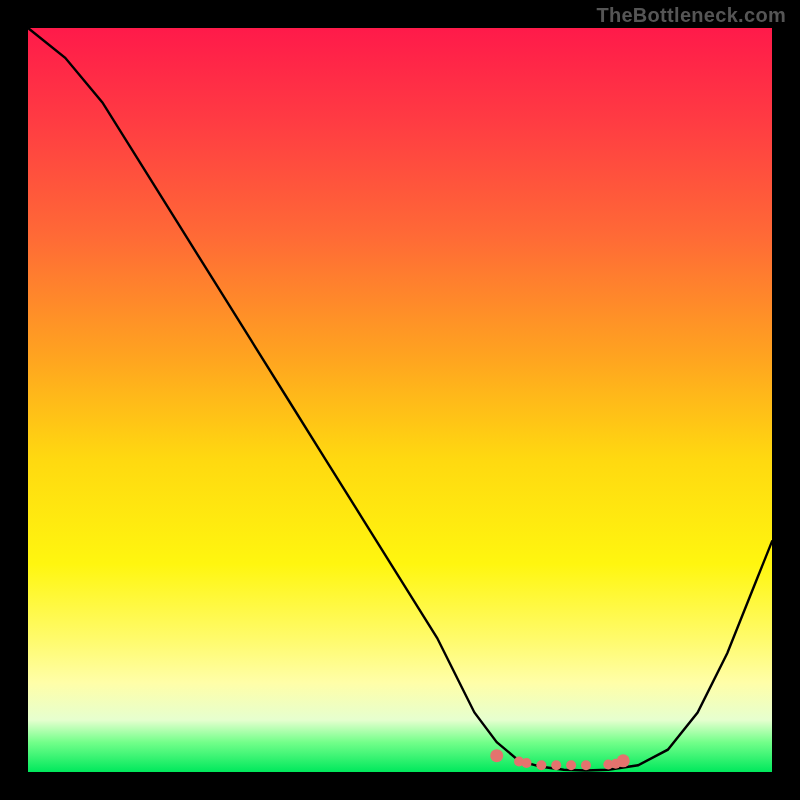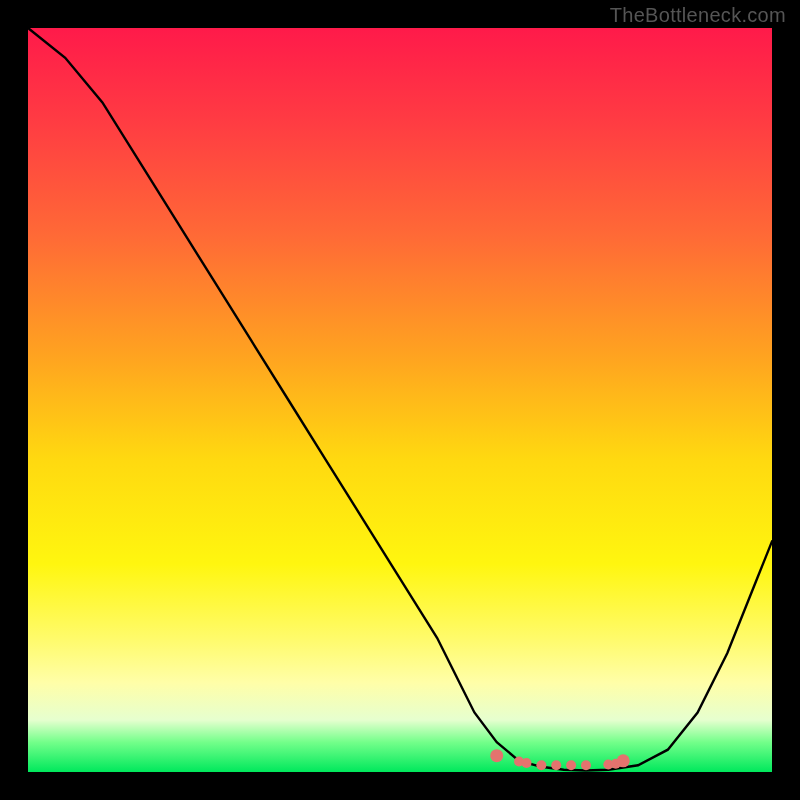--- a/index.html
+++ b/index.html
@@ -16,21 +16,21 @@
     width: 800px;
     height: 800px;
     background: #000;
   }
   .watermark {
     position: absolute;
     top: 4px;
     right: 14px;
     color: #555;
     font-size: 20px;
-    font-weight: 400;
+    font-weight: 700;
     letter-spacing: 0.3px;
     z-index: 10;
   }
   .plot-area {
     position: absolute;
     left: 28px;
     top: 28px;
     width: 744px;
     height: 744px;
   }

